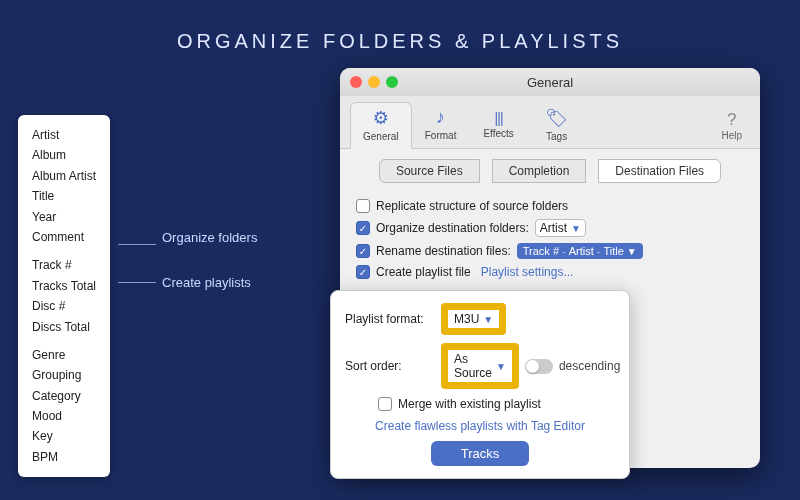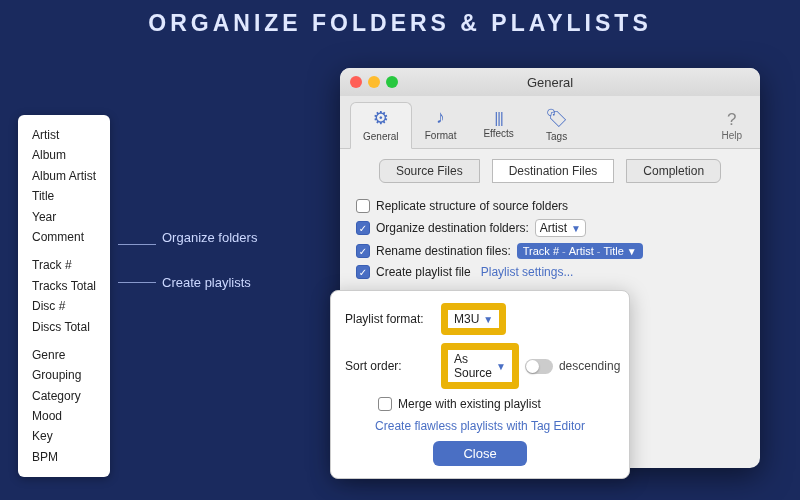--- a/index.html
+++ b/index.html
@@ -9,24 +9,24 @@
       background: #1a2a5e;
       font-family: -apple-system, BlinkMacSystemFont, 'Helvetica Neue', Arial, sans-serif;
       overflow: hidden;
       position: relative;
     }
 
     
     .page-title {
       text-align: center;
       color: #e0e8ff;
-      font-size: 23px;
-      font-weight: 700;
+      font-size: 20px;
+      font-weight: 400;
       letter-spacing: 4px;
-      padding-top: 10px;
+      padding-top: 30px;
       padding-bottom: 10px;
     }
 
     
     .sidebar {
       position: absolute;
       left: 18px;
       top: 115px;
       background: white;
       border-radius: 6px;
@@ -400,22 +400,22 @@
     </div>
     <div class="toolbar-spacer"></div>
     <div class="toolbar-help">
       <span class="icon" style="color:#888; font-size:17px;">?</span>
       <span class="label">Help</span>
     </div>
   </div>
 
   <div class="tab-bar">
     <button class="tab-btn">Source Files</button>
+    <button class="tab-btn">Completion</button>
     <button class="tab-btn active">Destination Files</button>
-    <button class="tab-btn">Completion</button>
   </div>
 
   <div class="content">
 
     <div class="form-row">
       <div class="checkbox unchecked"></div>
       <span class="form-label">Replicate structure of source folders</span>
     </div>
 
     <div class="form-row">
@@ -473,14 +473,14 @@
   </div>
 
 
   <div class="popup-checkbox-row">
     <div class="checkbox unchecked"></div>
     <span>Merge with existing playlist</span>
   </div>
 
   <a class="popup-link" href="#">Create flawless playlists with Tag Editor</a>
 
-  <button class="close-btn">Close</button>
+  <button class="close-btn">Tracks</button>
 </div>
 
 </body></html>

